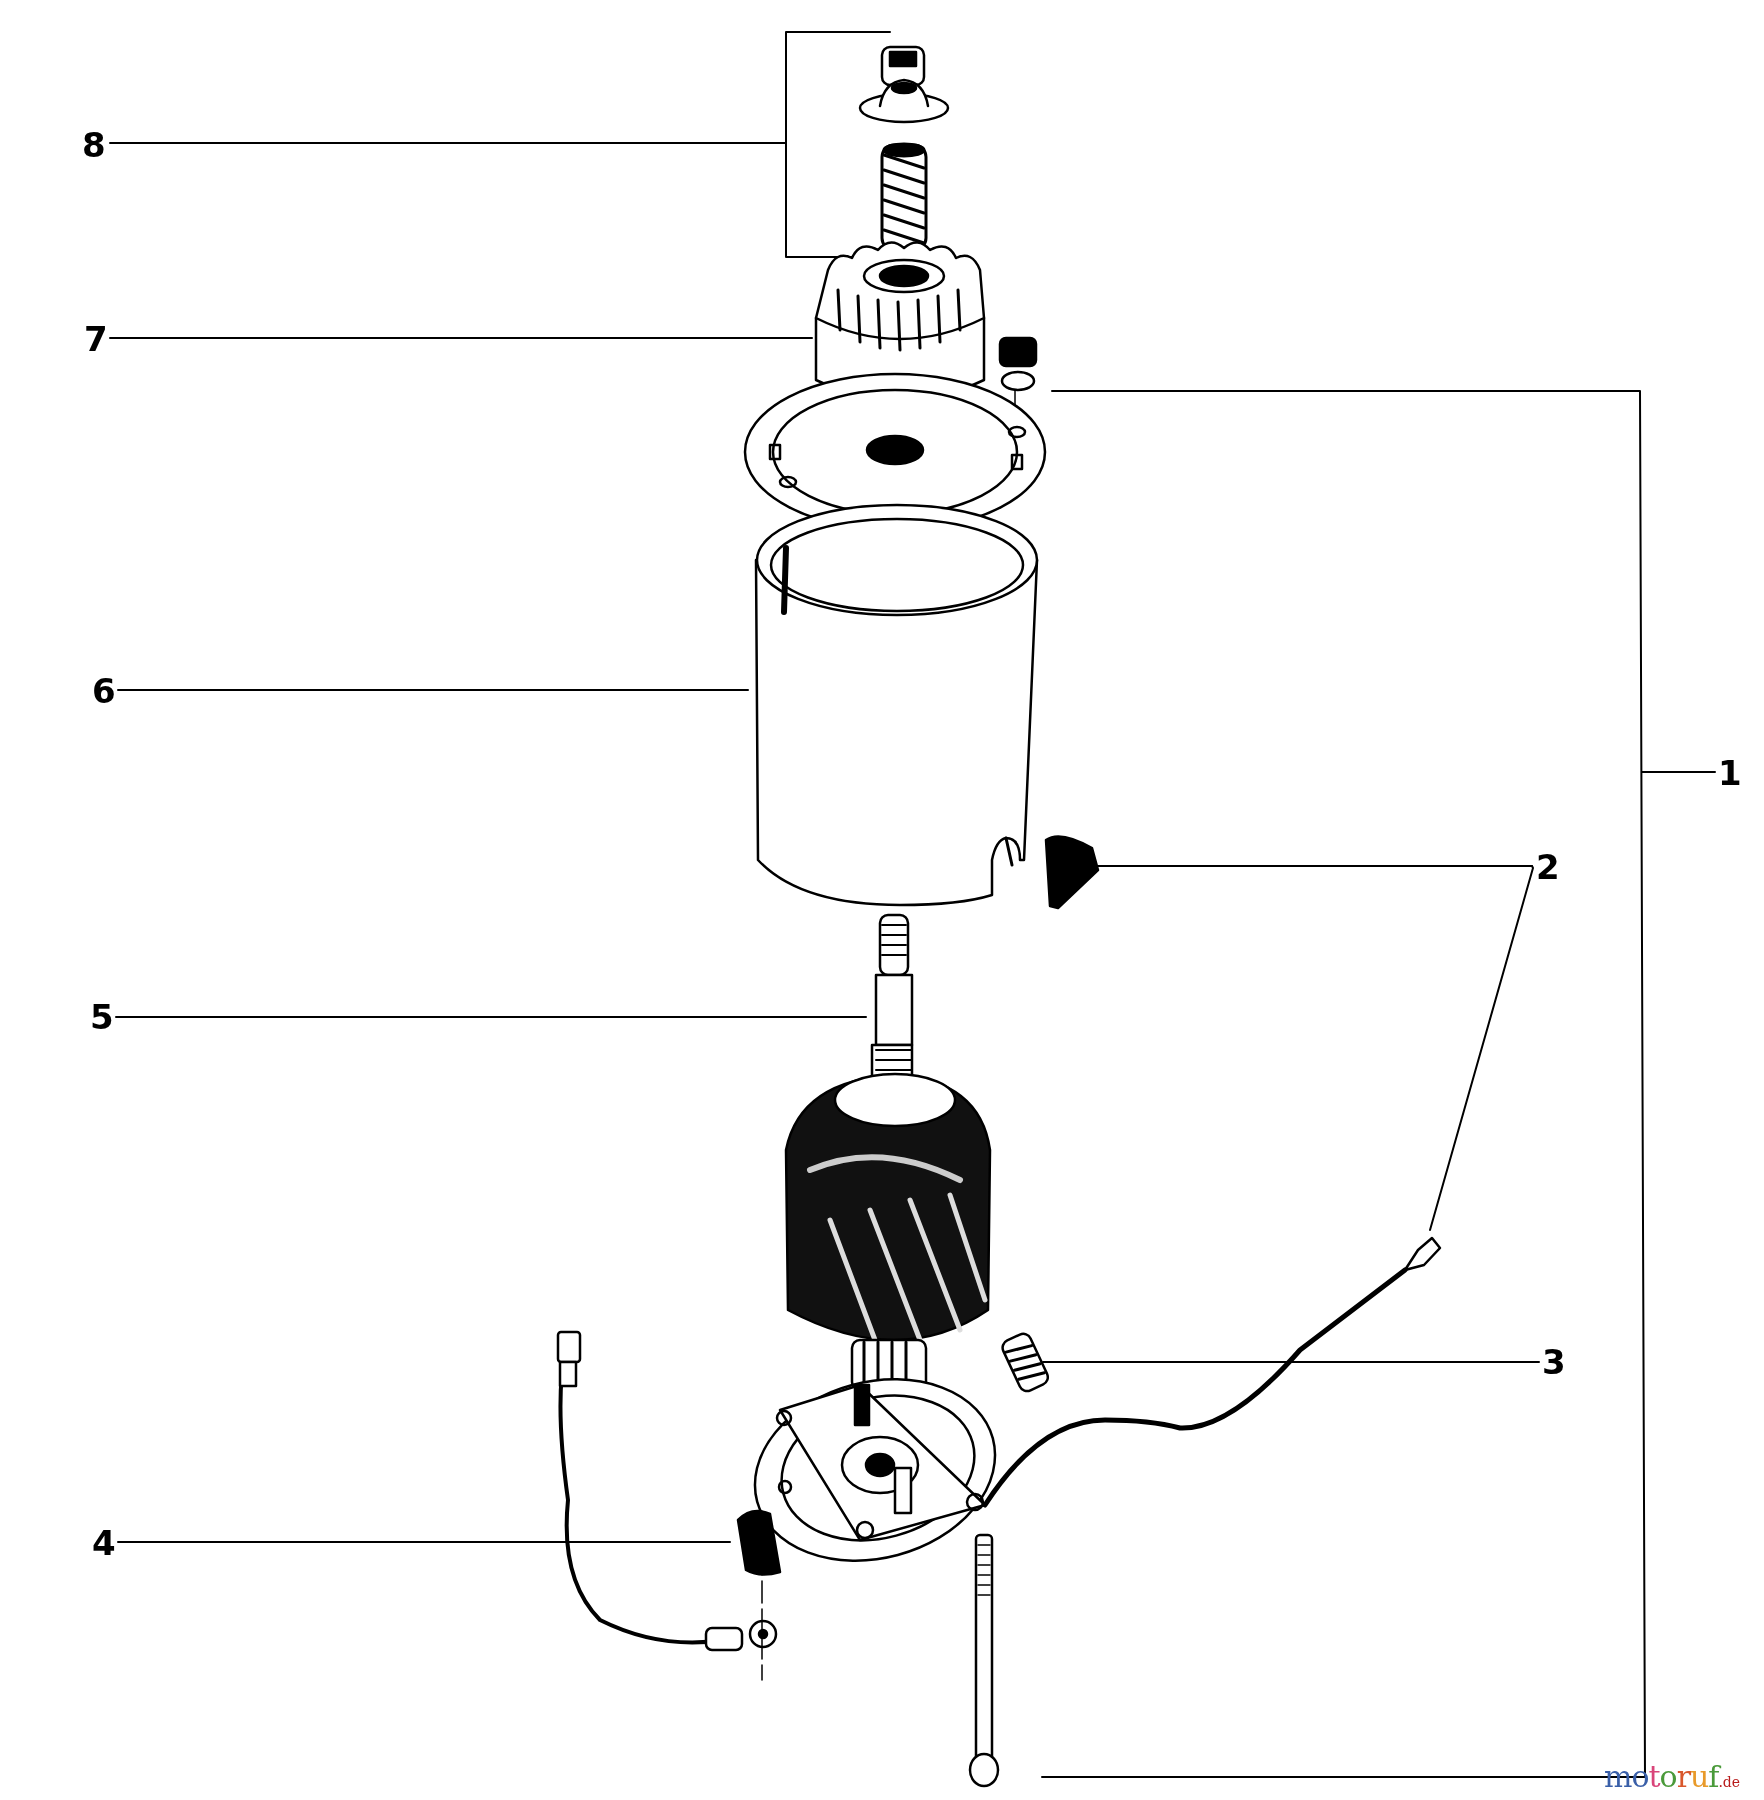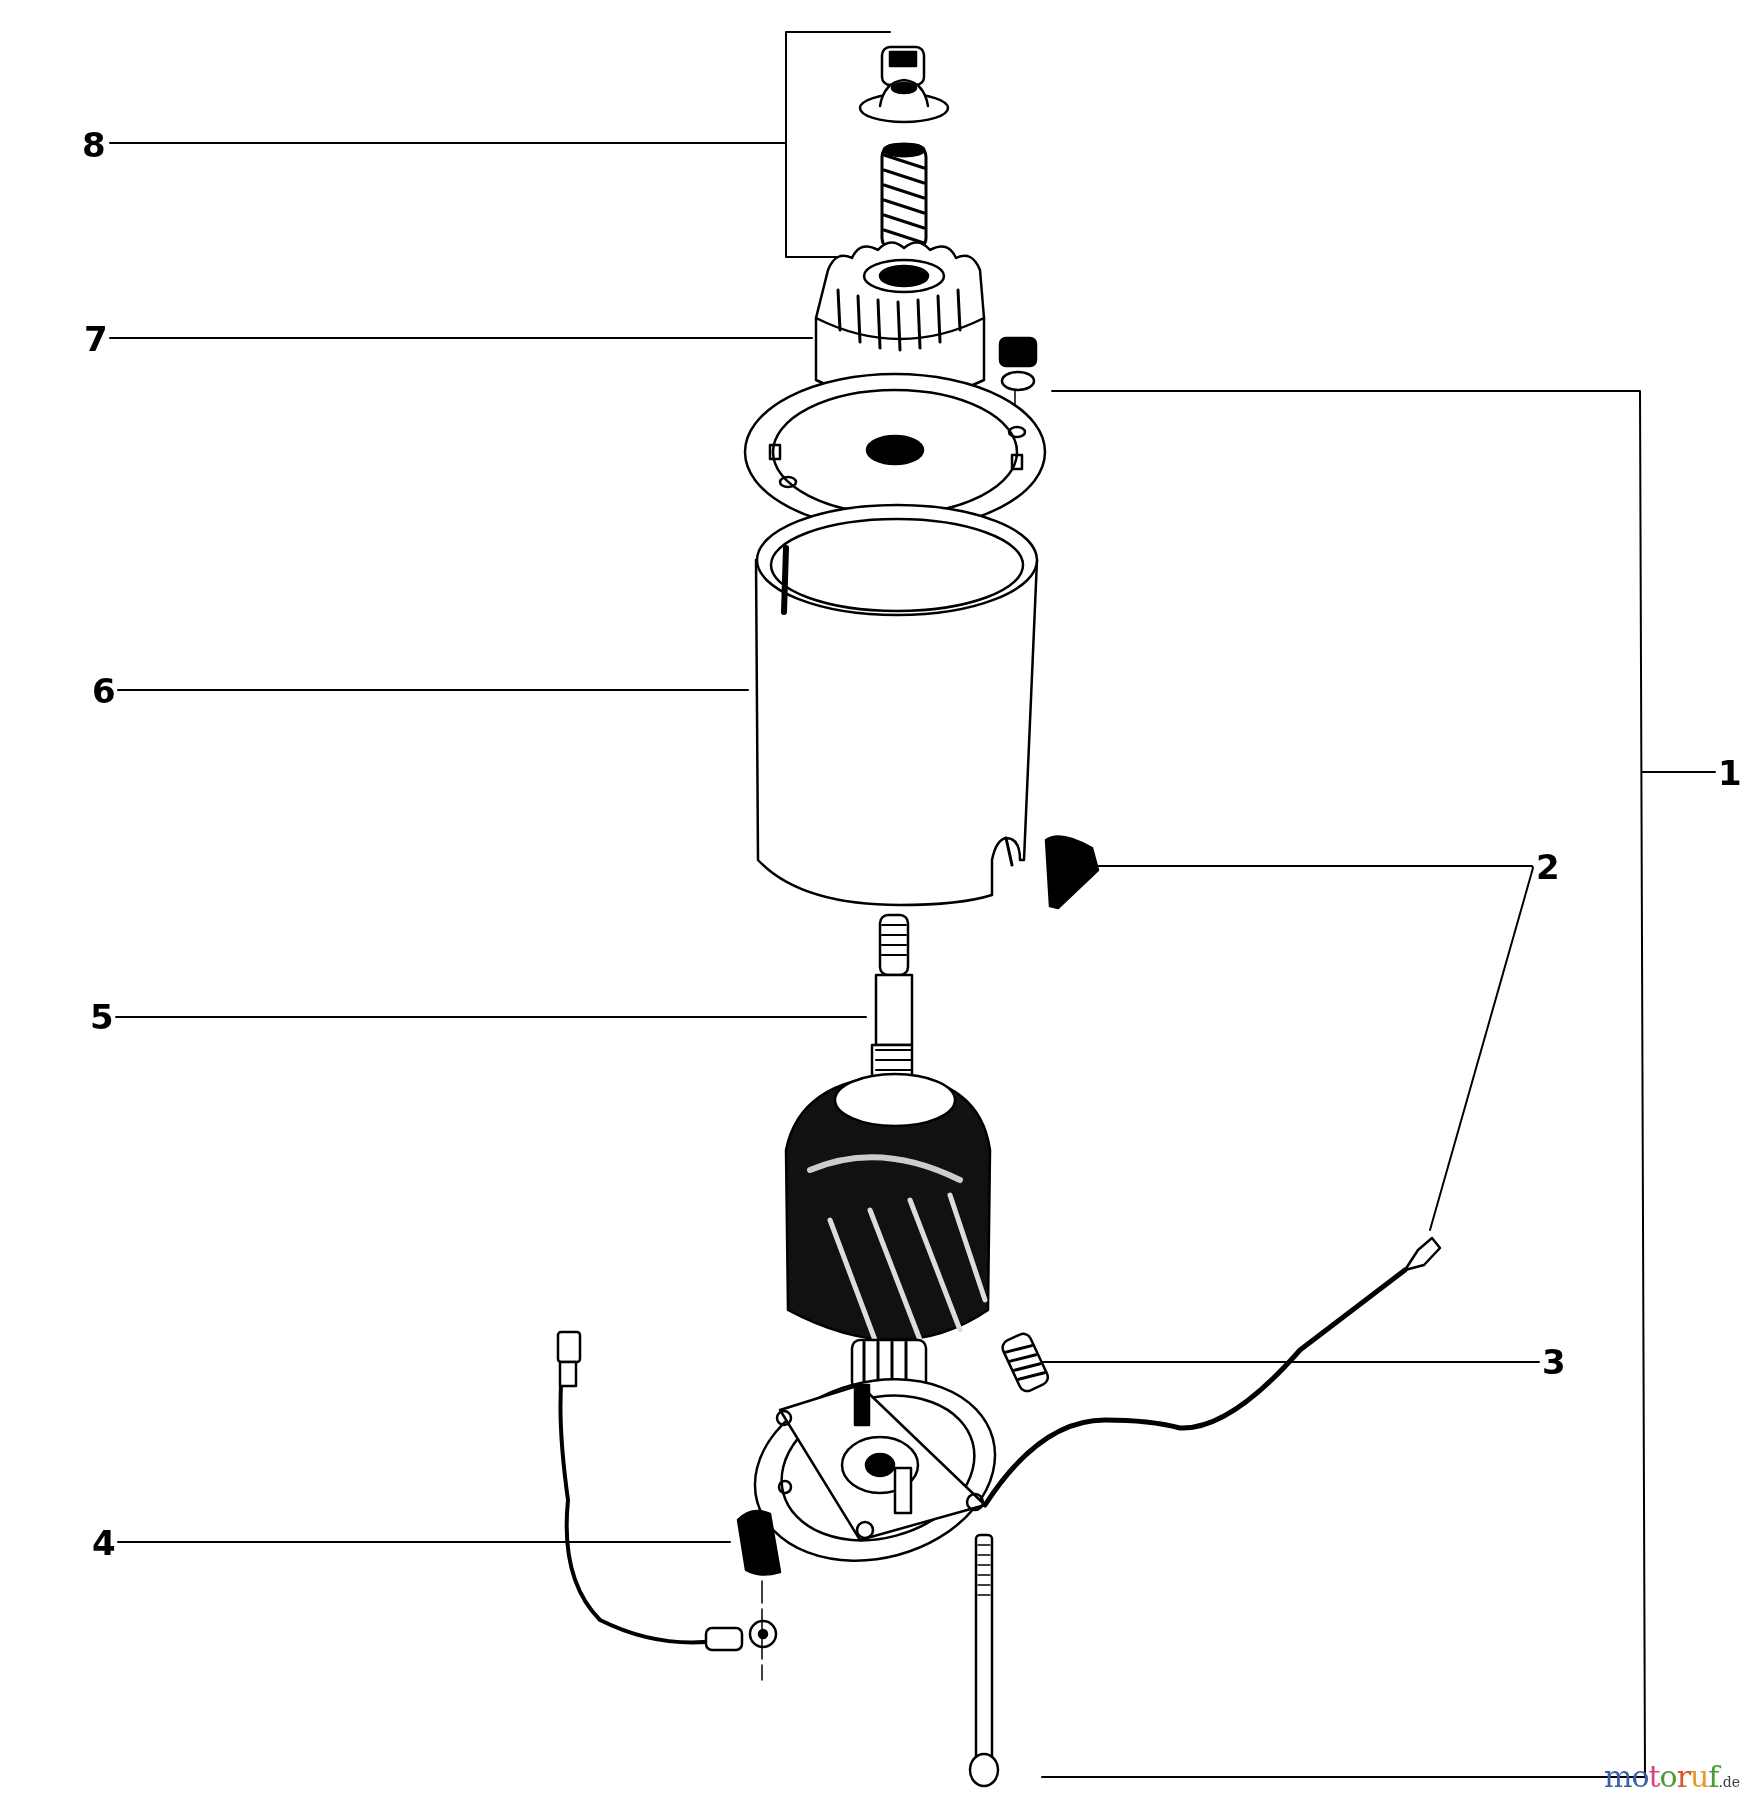--- a/index.html
+++ b/index.html
@@ -1,20 +1,20 @@
 <!DOCTYPE html>
 <html><head>
 <meta charset="utf-8">
 <style>
   html, body { margin: 0; padding: 0; background: #ffffff; }
   body { width: 1764px; height: 1800px; position: relative; overflow: hidden; font-family: "Liberation Sans", sans-serif; }
   #diagram { position: absolute; left: 0; top: 0; }
   .callout { position: absolute; font-family: "DejaVu Sans", sans-serif; font-weight: bold; font-size: 34px; color: #000; line-height: 1; }
   .watermark { position: absolute; left: 1604px; top: 1762px; font-family: "DejaVu Serif", serif; font-size: 30px; line-height: 1; letter-spacing: -1px; }
-  .watermark .de { font-size: 14px; color: #404040; letter-spacing: 0; }
+  .watermark .de { font-size: 14px; color: #b91c1c; letter-spacing: 0; }
 </style>
 </head>
 <body>
 
 <svg id="diagram" width="1764" height="1800" viewBox="0 0 1764 1800" xmlns="http://www.w3.org/2000/svg">
   <g stroke="#000" fill="none" stroke-width="2.5" stroke-linecap="round" stroke-linejoin="round">
 
     <g stroke-width="2">
 
       <line x1="110" y1="143" x2="786" y2="143"></line>

